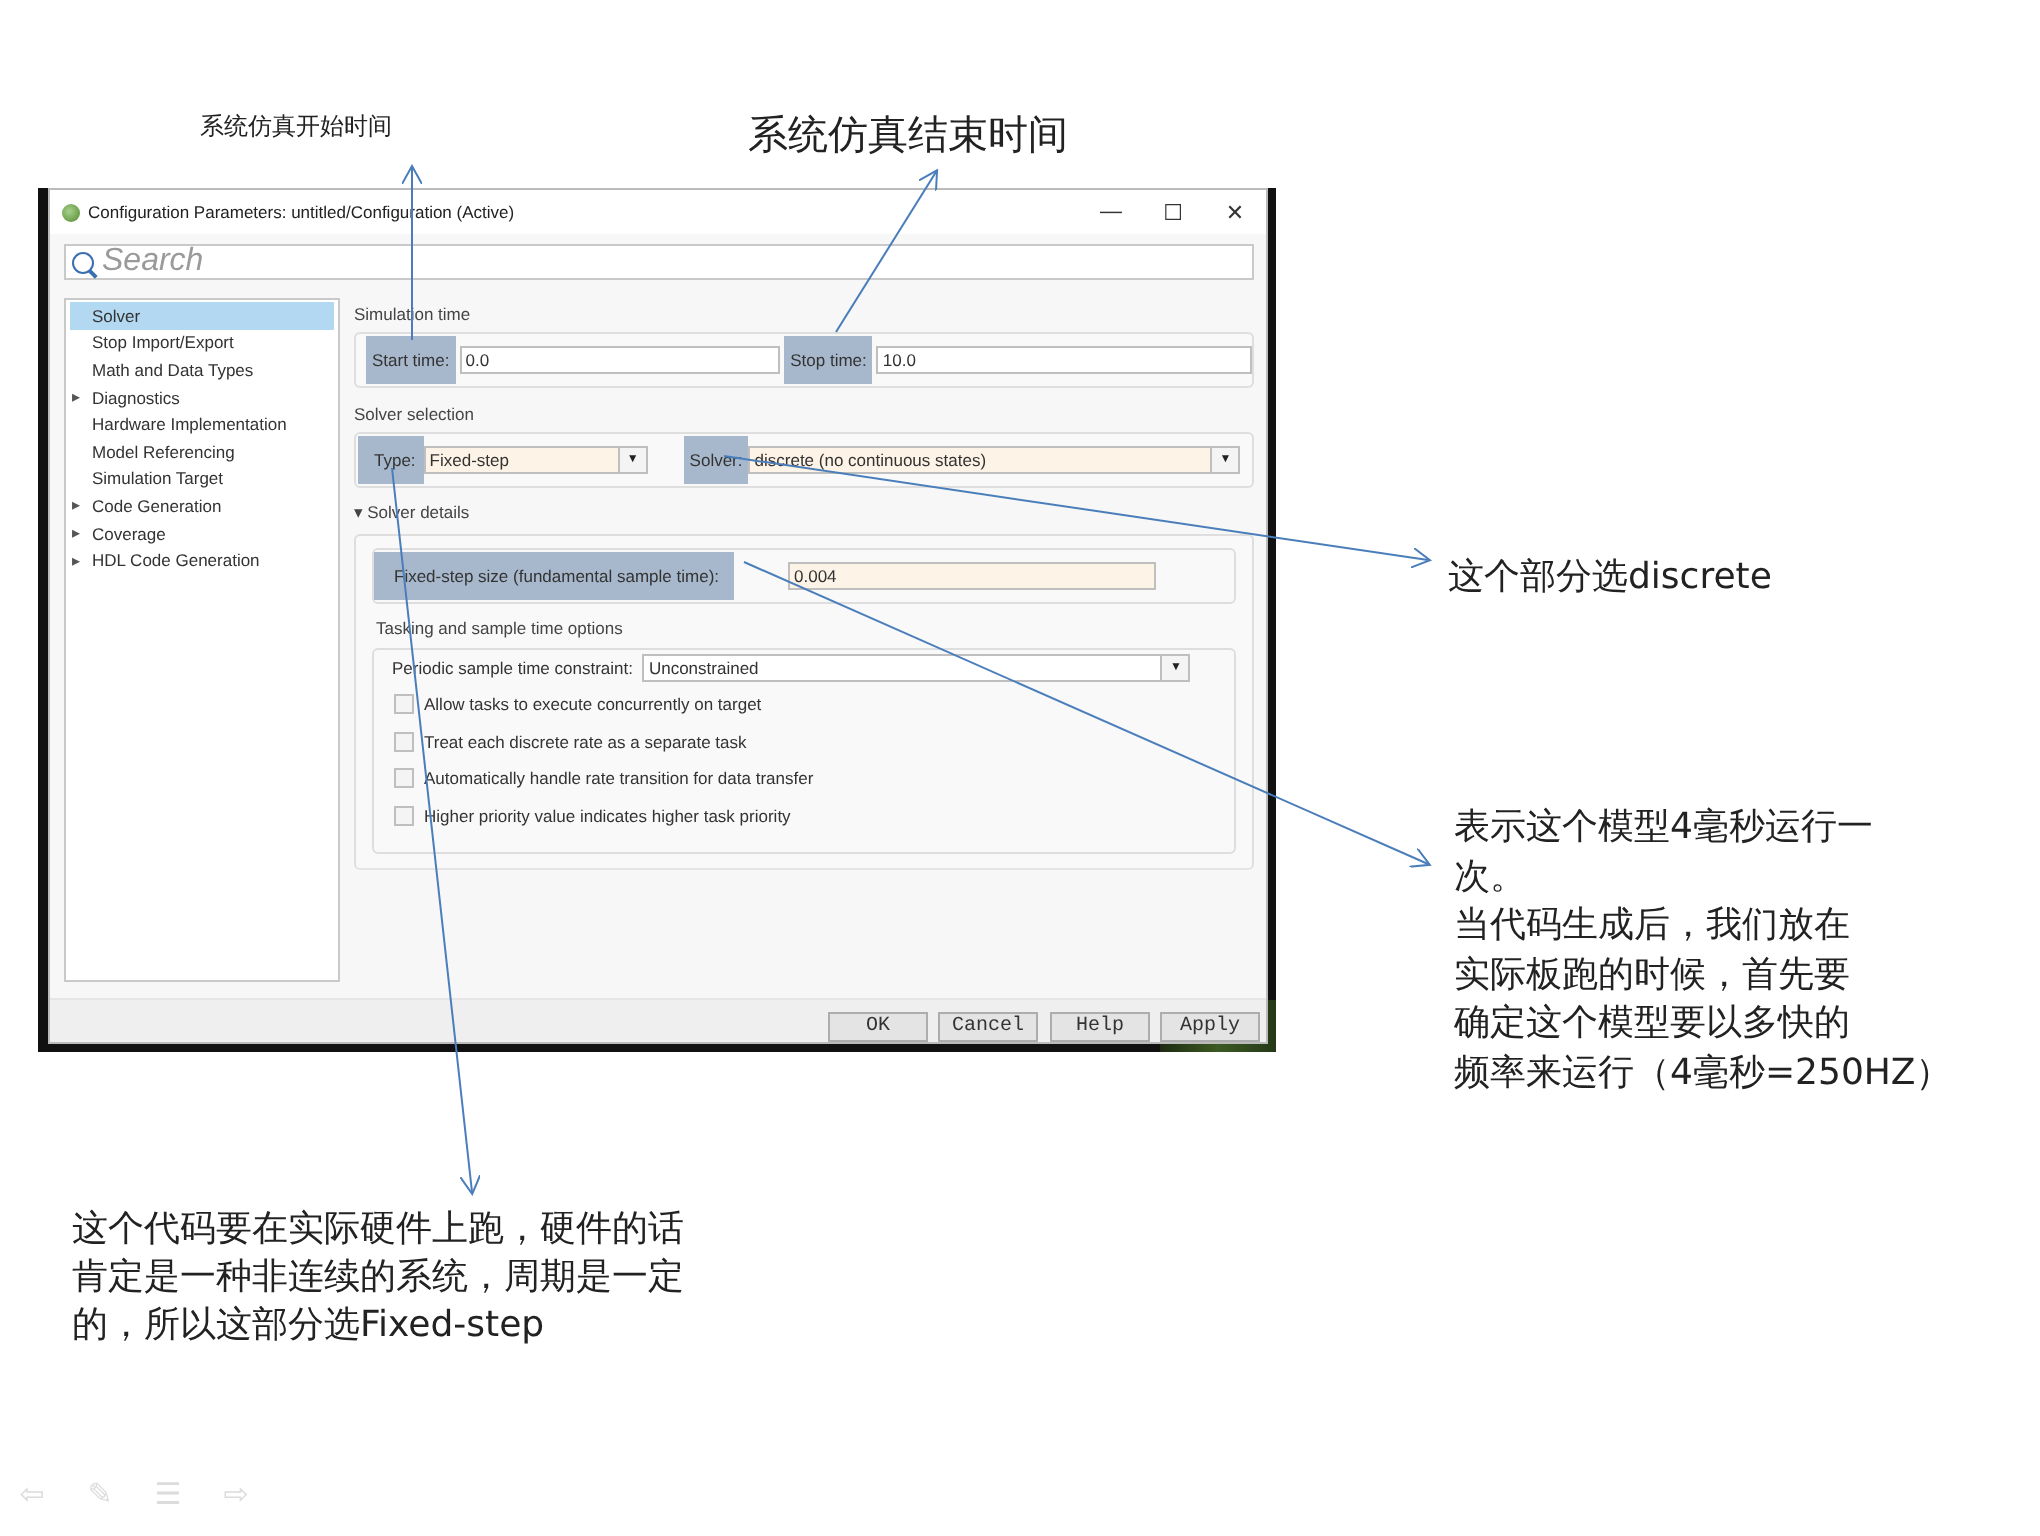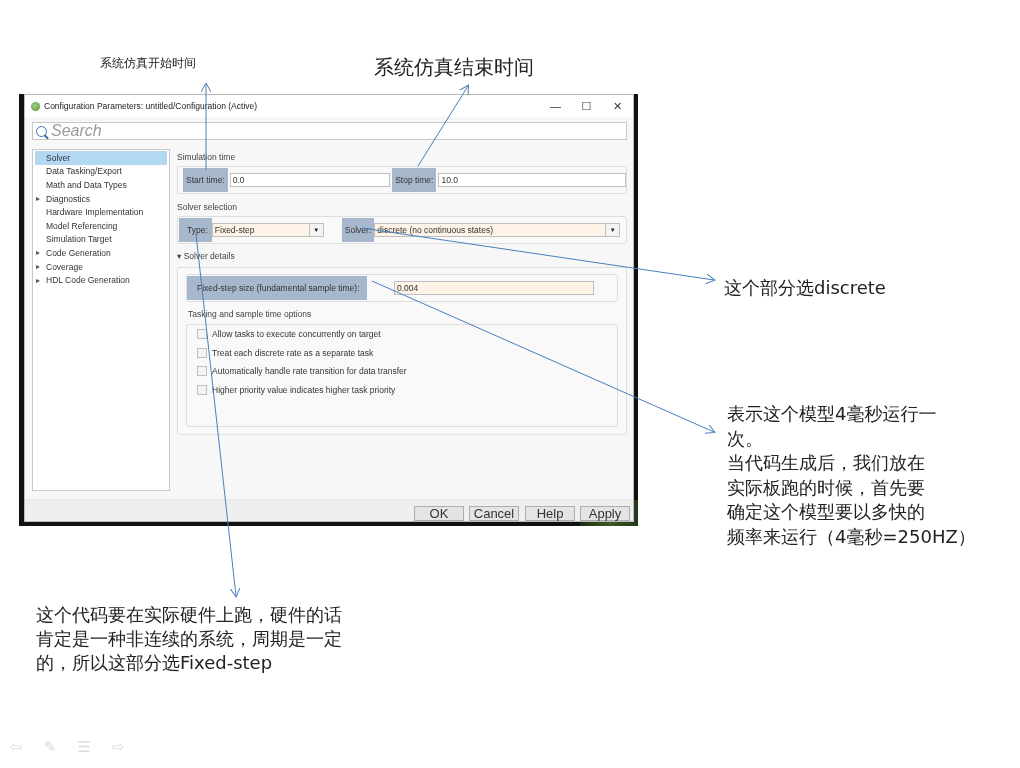--- a/index.html
+++ b/index.html
@@ -42,21 +42,21 @@
   .txt-input.tinted { background: #fdf3e6; }
   .dropdown { height: 14px; border: 1px solid #bfbfbf; background: #fdf3e6; display: flex; align-items: center; font-size: 8.5px; color: #333; }
   .dropdown.white { background: #fff; }
   .dd-text { flex: 1; padding-left: 2px; }
   .dd-arrow { width: 14px; height: 12px; border-left: 1px solid #bfbfbf; background: #f4f4f4; display: flex; align-items: center; justify-content: center; font-size: 6px; color: #222; }
 
   .checkbox-row { display: flex; align-items: center; height: 18.5px; padding-left: 10px; }
   .checkbox { width: 10px; height: 10px; border: 1px solid #bfbfbf; background: #f4f4f4; margin-right: 5px; }
 
   .footer { position: absolute; left: 0; top: 404px; width: 608px; height: 22px; background: #efefef; border-top: 1px solid #e6e6e6; }
-  .btn { position: absolute; top: 6px; width: 50px; height: 15px; border: 1px solid #adadad; background: #e4e4e4; font-family: Liberation Sans, sans-serif; font-size: 13px; color: #333; display: flex; align-items: center; justify-content: center; }
+  .btn { position: absolute; top: 6px; width: 50px; height: 15px; border: 1px solid #adadad; background: #e4e4e4; font-family: Liberation Mono, monospace; font-size: 10px; color: #333; display: flex; align-items: center; justify-content: center; }
 
   svg.overlay { position: absolute; left: 0; top: 0; width: 1020px; height: 768px; pointer-events: none; }
 
   .nav-icons { position: absolute; left: 6px; top: 739px; display: flex; gap: 14px; }
   .nav-icon { width: 20px; height: 16px; color: #dcdcdc; font-size: 15px; display: flex; align-items: center; justify-content: center; }
 </style>
 </head>
 <body>
 
 <div class="caption cap-start">系统仿真开始时间</div>
@@ -85,21 +85,21 @@
     </div>
   </div>
 
   <div class="search">
     <span class="search-icon"></span>
     <span class="search-ph">Search</span>
   </div>
 
   <div class="tree">
     <div class="tree-item selected">Solver</div>
-    <div class="tree-item">Data Tasking/Export</div>
+    <div class="tree-item">Stop Import/Export</div>
     <div class="tree-item">Math and Data Types</div>
     <div class="tree-item has-children">Diagnostics</div>
     <div class="tree-item">Hardware Implementation</div>
     <div class="tree-item">Model Referencing</div>
     <div class="tree-item">Simulation Target</div>
     <div class="tree-item has-children">Code Generation</div>
     <div class="tree-item has-children">Coverage</div>
     <div class="tree-item has-children">HDL Code Generation</div>
   </div>
 
@@ -129,25 +129,32 @@
           <span class="dd-arrow">▼</span>
         </div>
       </div>
     </div>
 
     <div class="section-label" style="margin-top:7px;">▾ Solver details</div>
     <div class="group" style="height:168px; margin-top:4px; border-bottom-color:#e4e4e4;">
       <div class="group" style="margin:6px 8px 0 8px; height:28px;">
         <div class="field-row" style="padding-left:0; height:26px;">
           <span class="lbl hl" style="padding:0 4px 0 10px; width:180px;">Fixed-step size (fundamental sample time):</span>
-          <span class="txt-input tinted" style="width:200px; margin-left:27px;">0.004</span>
+          <span class="txt-input tinted" style="width:184px; margin-left:27px;">0.004</span>
         </div>
       </div>
       <div class="section-label" style="margin:7px 0 0 10px;">Tasking and sample time options</div>
       <div class="group" style="margin:3px 8px 0 8px; height:103px;">
+        <div class="field-row" style="padding-left:9px; height:18px;">
+          <span class="lbl" style="margin-right:5px;">Periodic sample time constraint:</span>
+          <div class="dropdown white" style="width:274px;">
+            <span class="dd-text">Unconstrained</span>
+            <span class="dd-arrow">▼</span>
+          </div>
+        </div>
         <div class="checkbox-row">
           <span class="checkbox"></span>
           <span class="lbl">Allow tasks to execute concurrently on target</span>
         </div>
         <div class="checkbox-row">
           <span class="checkbox"></span>
           <span class="lbl">Treat each discrete rate as a separate task</span>
         </div>
         <div class="checkbox-row">
           <span class="checkbox"></span>

